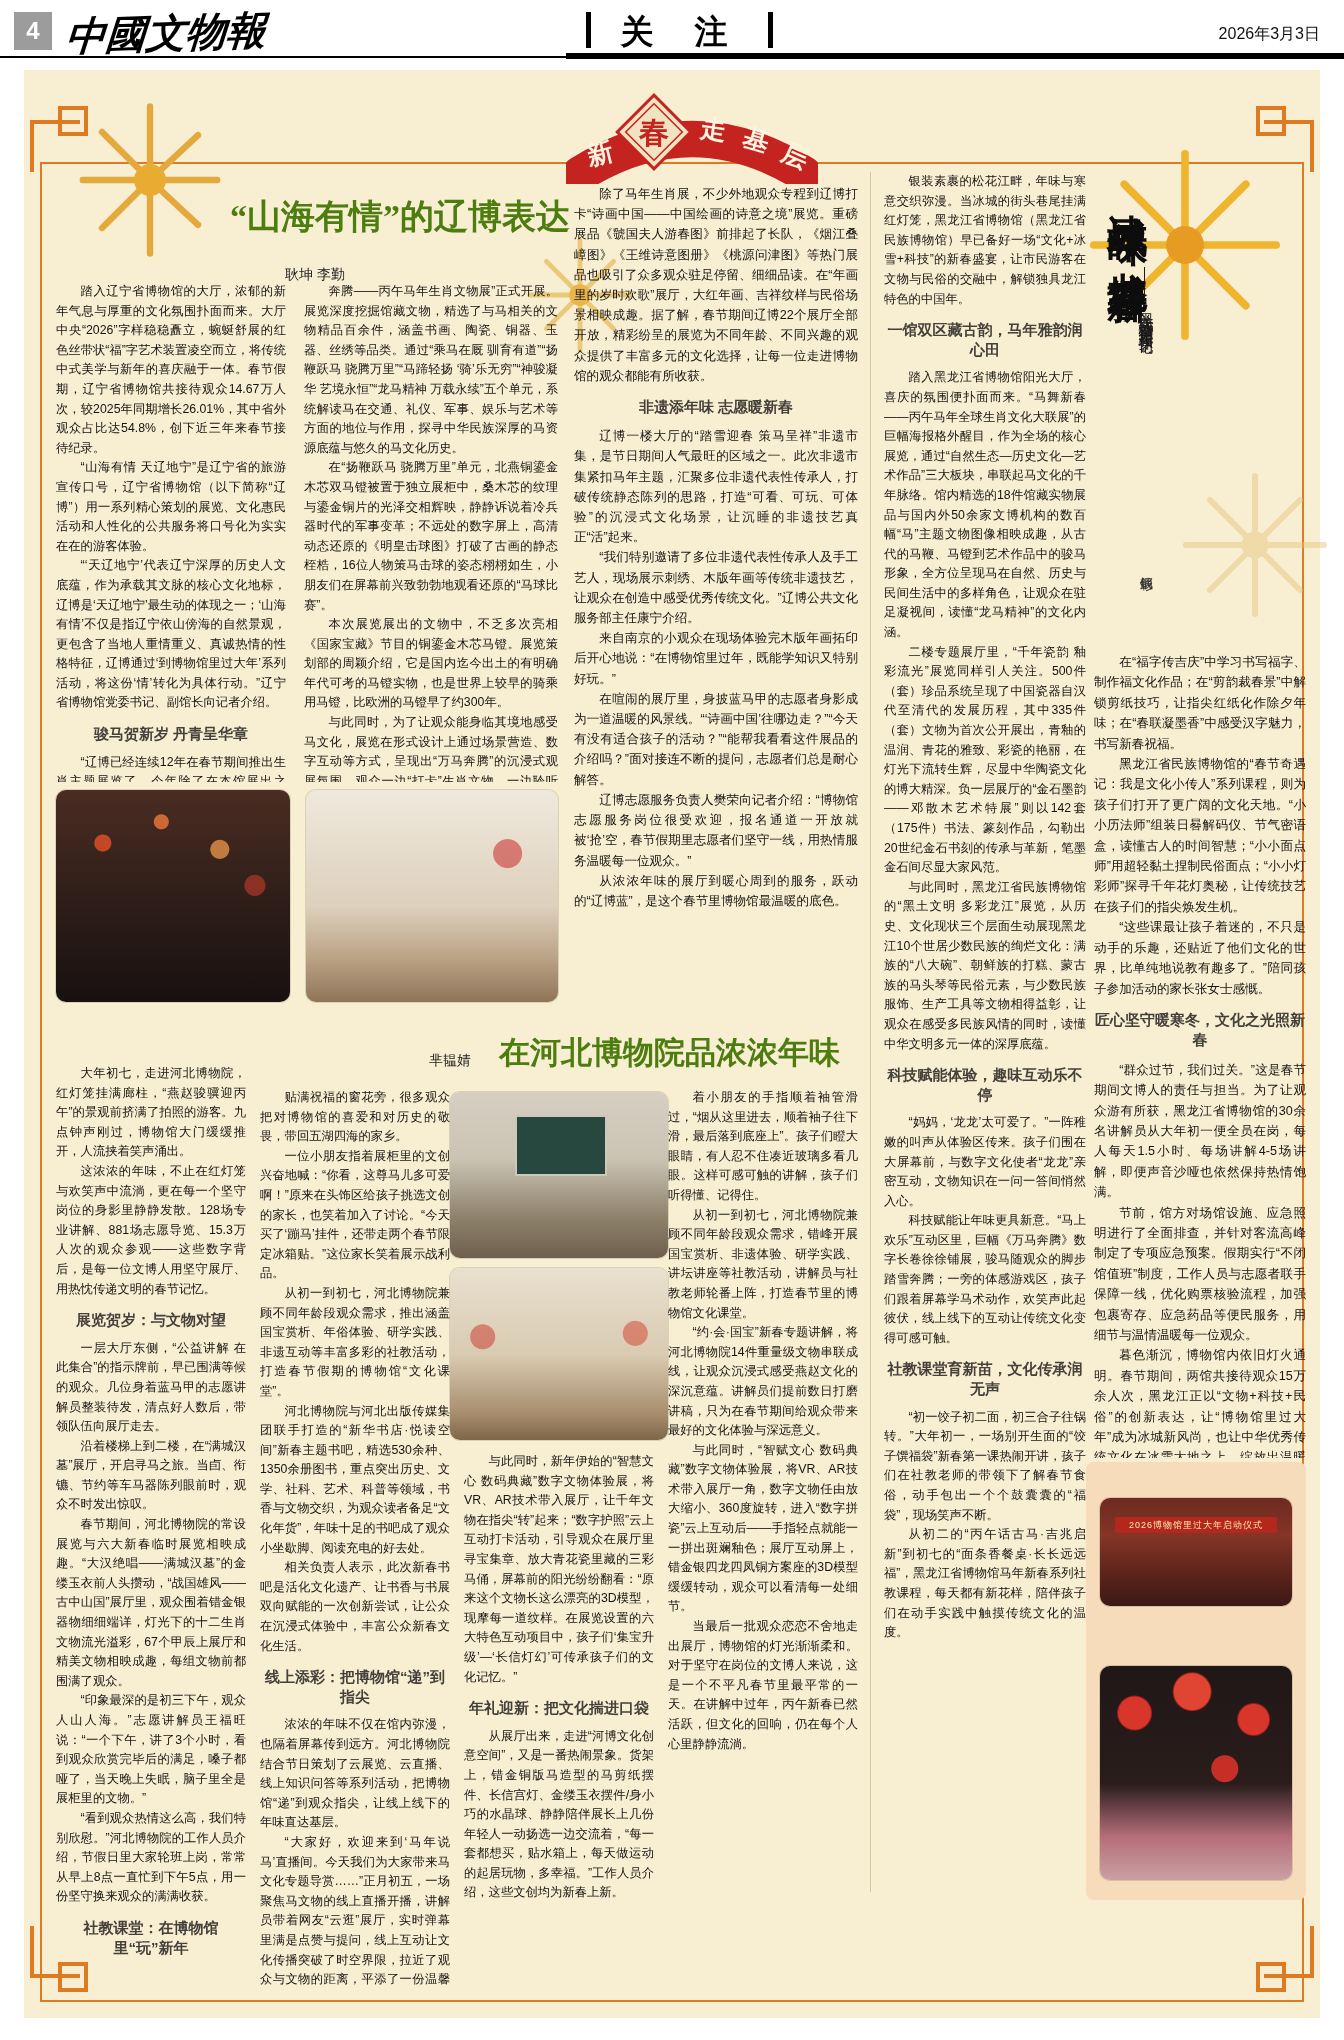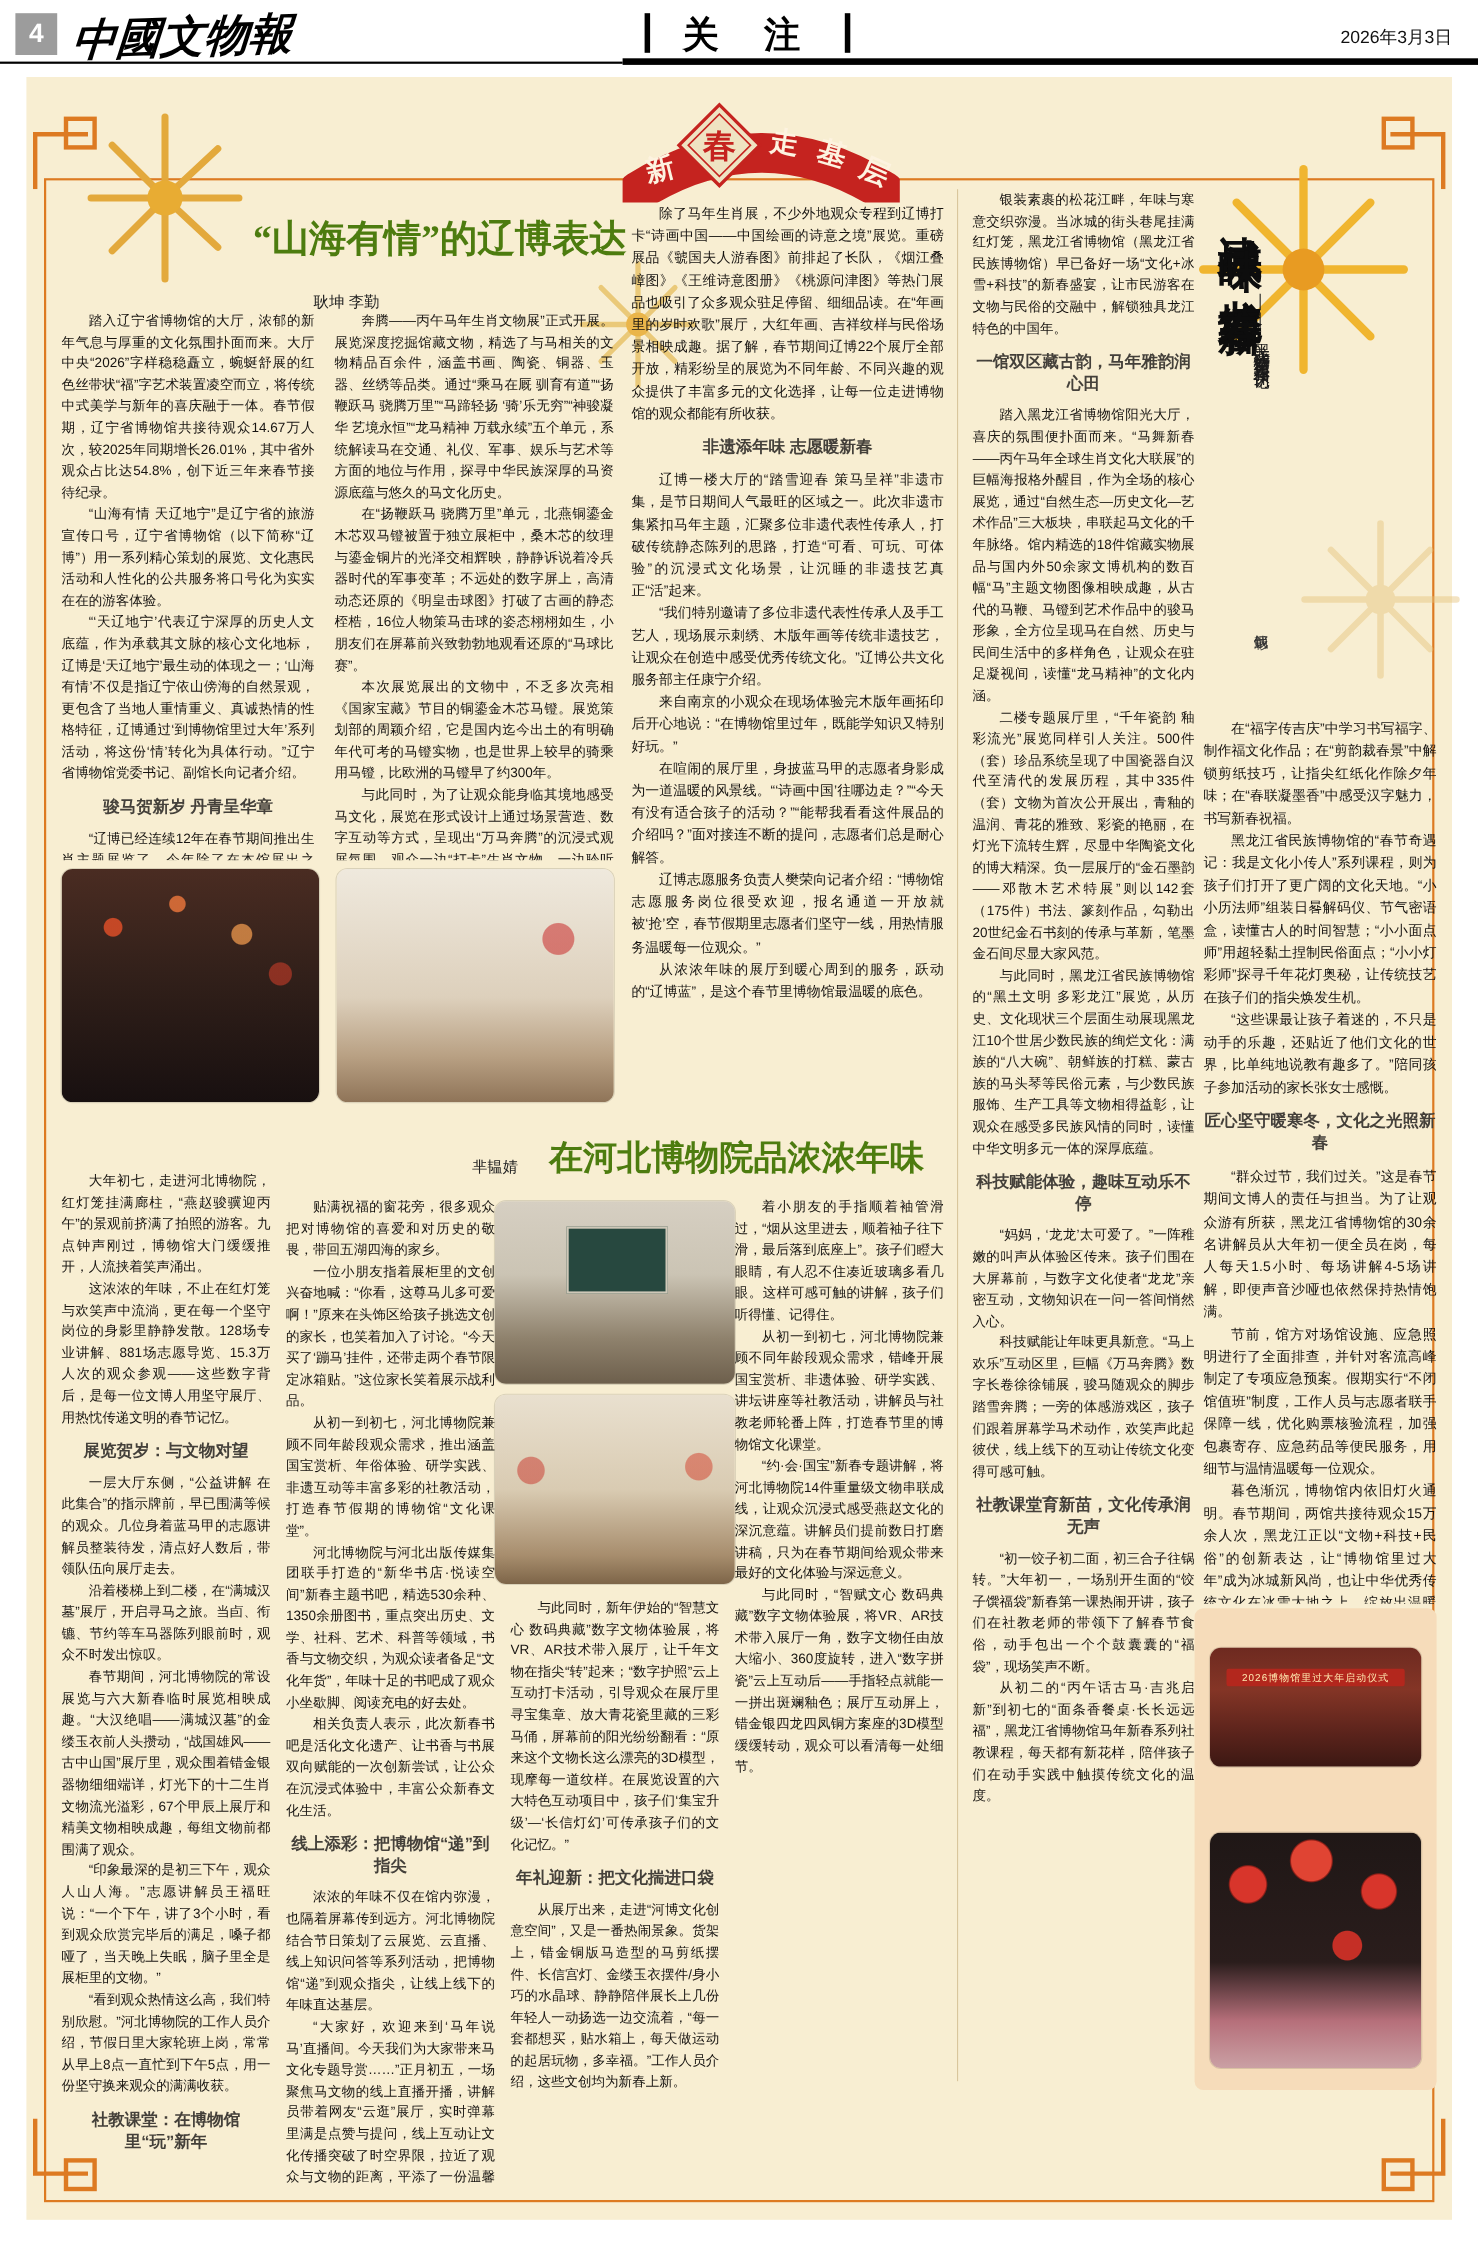--- a/index.html
+++ b/index.html
@@ -226,20 +226,21 @@
   <div class="abs col" style="left:464px;top:1452px;width:190px;height:538px;">
       <div class="p">与此同时，新年伊始的“智慧文心 数码典藏”数字文物体验展，将VR、AR技术带入展厅，让千年文物在指尖“转”起来；“数字护照”云上互动打卡活动，引导观众在展厅里寻宝集章、放大青花瓷里藏的三彩马俑，屏幕前的阳光纷纷翻看：“原来这个文物长这么漂亮的3D模型，现摩每一道纹样。在展览设置的六大特色互动项目中，孩子们‘集宝升级’—‘长信灯幻’可传承孩子们的文化记忆。”</div>
       <div class="sub">年礼迎新：把文化揣进口袋</div>
       <div class="p">从展厅出来，走进“河博文化创意空间”，又是一番热闹景象。货架上，错金铜版马造型的马剪纸摆件、长信宫灯、金缕玉衣摆件/身小巧的水晶球、静静陪伴展长上几份年轻人一动扬选一边交流着，“每一套都想买，贴水箱上，每天做运动的起居玩物，多幸福。”工作人员介绍，这些文创均为新春上新。</div>
     </div>
   <div class="abs col" style="left:668px;top:1088px;width:190px;height:902px;">
       <div class="p">着小朋友的手指顺着袖管滑过，“烟从这里进去，顺着袖子往下滑，最后落到底座上”。孩子们瞪大眼睛，有人忍不住凑近玻璃多看几眼。这样可感可触的讲解，孩子们听得懂、记得住。</div>
       <div class="p">从初一到初七，河北博物院兼顾不同年龄段观众需求，错峰开展国宝赏析、非遗体验、研学实践、讲坛讲座等社教活动，讲解员与社教老师轮番上阵，打造春节里的博物馆文化课堂。</div>
       <div class="p">“约·会·国宝”新春专题讲解，将河北博物院14件重量级文物串联成线，让观众沉浸式感受燕赵文化的深沉意蕴。讲解员们提前数日打磨讲稿，只为在春节期间给观众带来最好的文化体验与深远意义。</div>
       <div class="p">与此同时，“智赋文心 数码典藏”数字文物体验展，将VR、AR技术带入展厅一角，数字文物任由放大缩小、360度旋转，进入“数字拼瓷”云上互动后——手指轻点就能一一拼出斑斓釉色；展厅互动屏上，错金银四龙四凤铜方案座的3D模型缓缓转动，观众可以看清每一处细节。</div>
+      <div class="p">当最后一批观众恋恋不舍地走出展厅，博物馆的灯光渐渐柔和。对于坚守在岗位的文博人来说，这是一个不平凡春节里最平常的一天。在讲解中过年，丙午新春已然活跃，但文化的回响，仍在每个人心里静静流淌。</div>
     </div>
 
   <div class="abs vwrap" style="left:1100px;top:182px;height:478px;">
     <div class="vtitle">冰城寻年味　龙博绘新春</div>
     <div class="vsub">——黑龙江省博物馆马年新春探访记</div>
     <div class="vby">钱炳彰</div>
   </div>
 
   <div class="abs col" style="left:884px;top:172px;width:202px;height:1722px;">
       <div class="p">银装素裹的松花江畔，年味与寒意交织弥漫。当冰城的街头巷尾挂满红灯笼，黑龙江省博物馆（黑龙江省民族博物馆）早已备好一场“文化+冰雪+科技”的新春盛宴，让市民游客在文物与民俗的交融中，解锁独具龙江特色的中国年。</div>

